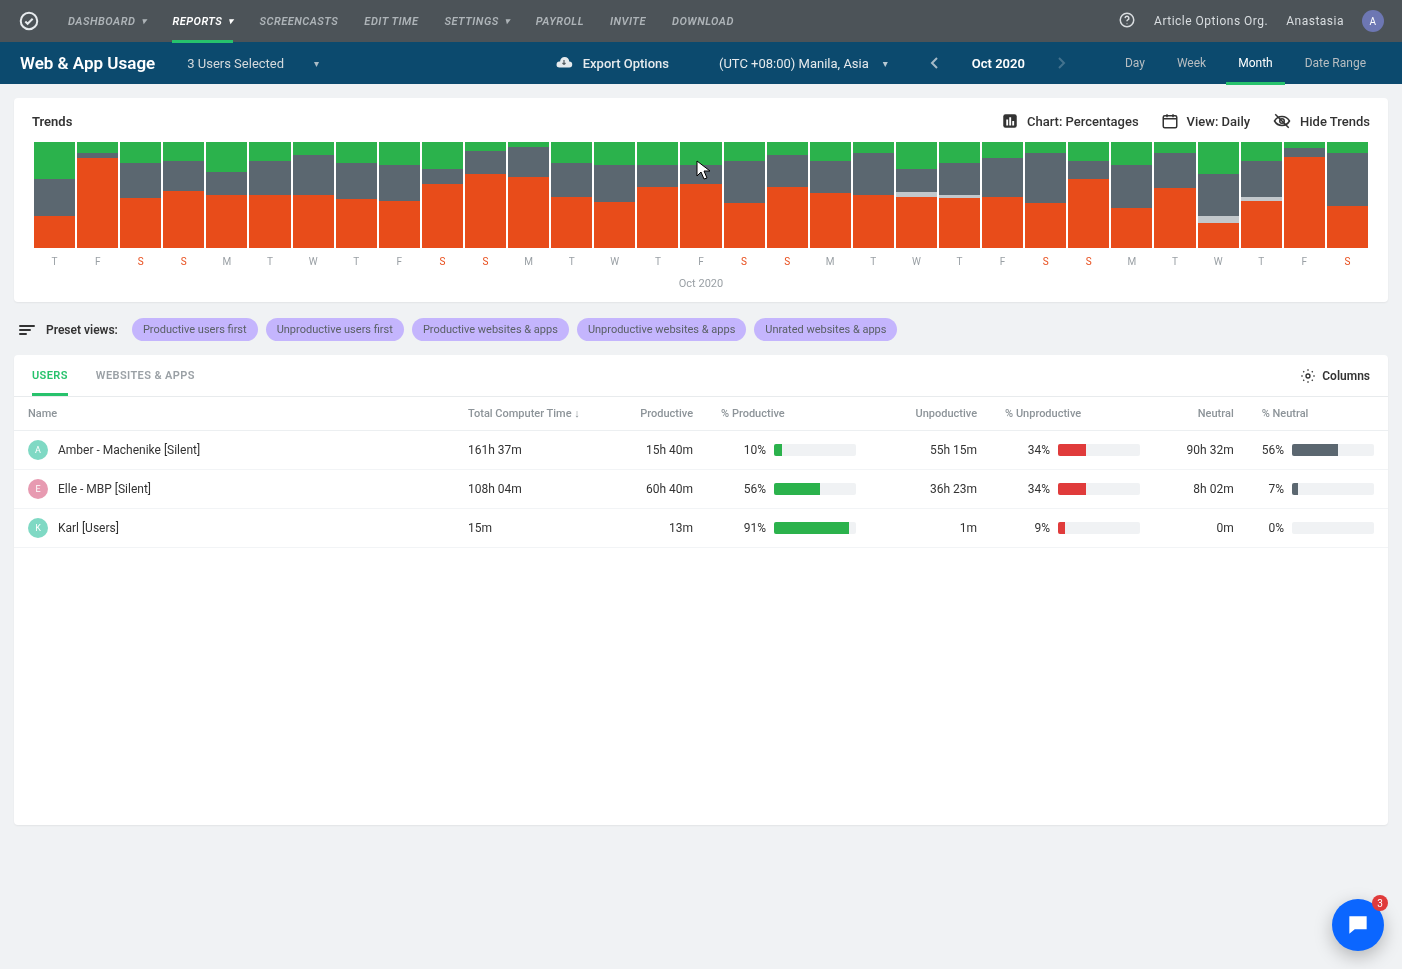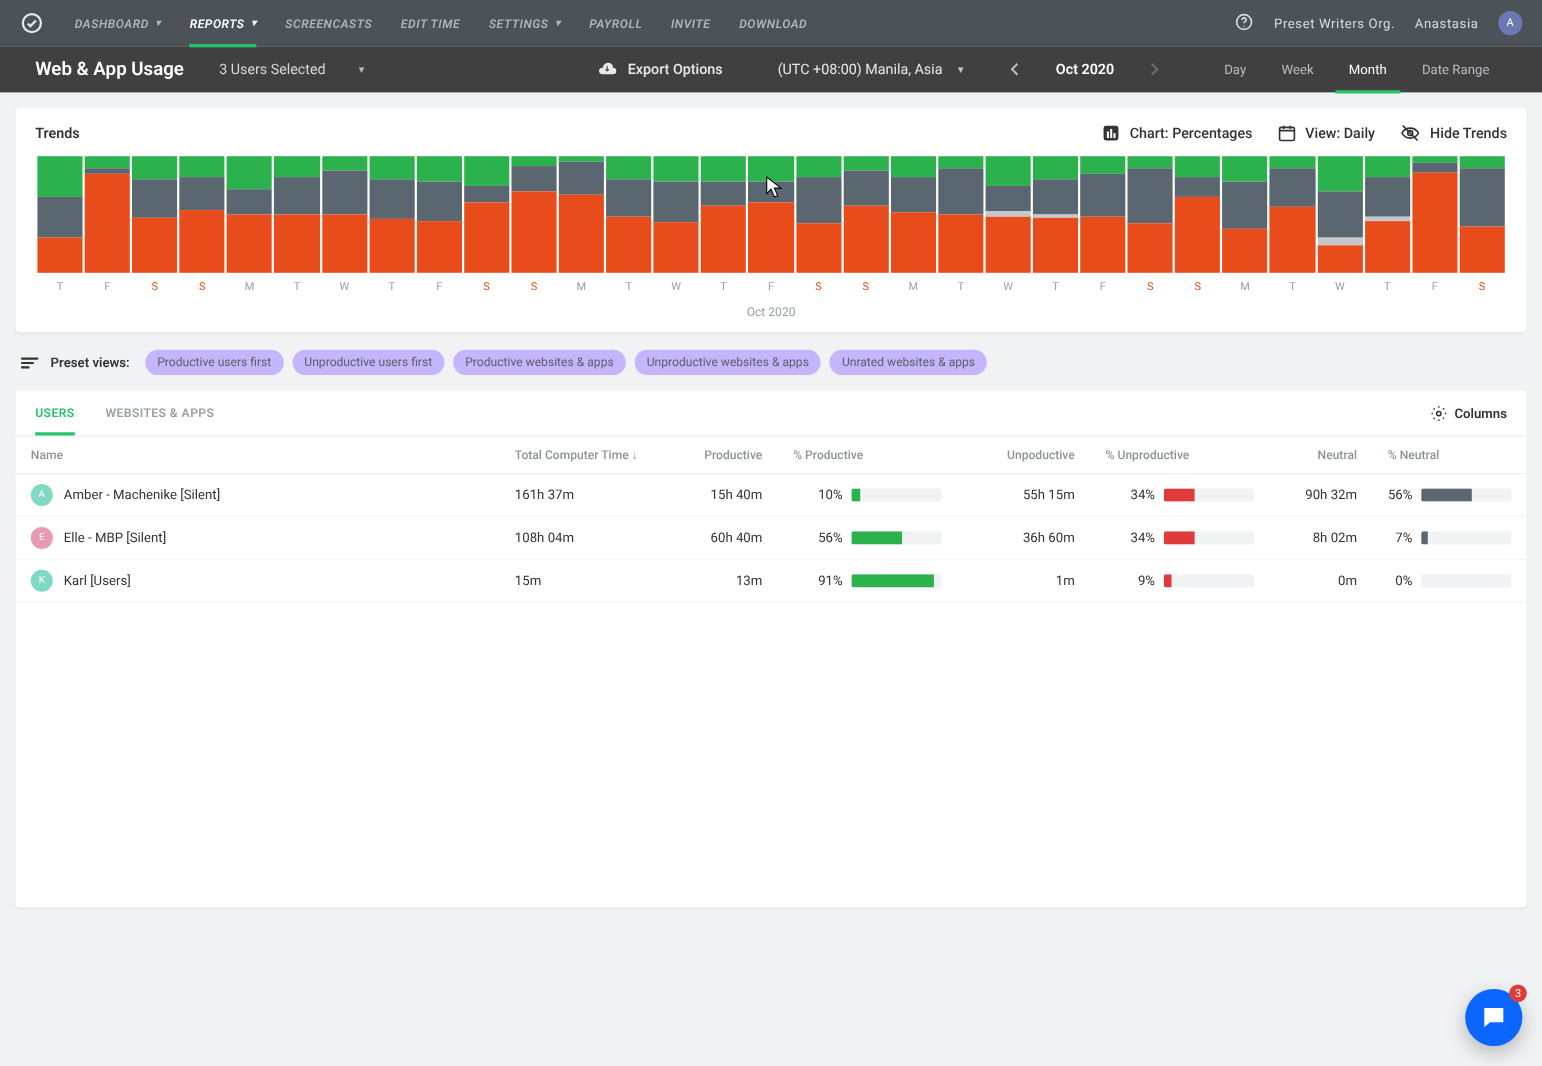--- a/index.html
+++ b/index.html
@@ -9,21 +9,21 @@
 .topnav { height: 42px; background: #4c5358; display: flex; align-items: center; padding: 0 18px; color: #c7ccd0; font-size: 12px; letter-spacing: .5px; }
 .topnav .logo { width: 22px; height: 22px; margin-right: 28px; display:flex; align-items:center; justify-content:center; }
 .topnav .nav-items { display: flex; gap: 26px; align-items: center; }
 .topnav .nav-item { cursor: pointer; display:flex; align-items:center; gap:4px; text-transform:uppercase; font-weight:600; font-size:11px; color:#aeb4b8;font-style:italic;}
 .topnav .nav-item.active { color:#fff; border-bottom:3px solid #27c26c; padding-bottom:12px; margin-bottom:-15px;}
 .topnav .spacer { flex:1; }
 .topnav .right { display:flex; align-items:center; gap:18px; font-size:12px; color:#d9dde0;}
 .topnav .avatar-badge { width:22px; height:22px; border-radius:50%; background:#6d77b3; color:#fff; display:flex; align-items:center; justify-content:center; font-size:10px;}
 
 
-.subbar { height:42px; background:#404040; display:flex; align-items:center; color:#e6eaed; padding:0 32px; gap:24px; font-size:13px;}
+.subbar { height:42px; background:#0c4a6e; display:flex; align-items:center; color:#e6eaed; padding:0 20px; gap:24px; font-size:13px;}
 .subbar .page-title { font-weight:600; font-size:17px; color:#fff; margin-right:8px;}
 .subbar .users-sel { display:flex; align-items:center; gap:30px; cursor:pointer; color:#d4d9dc;}
 .subbar .chev { font-size:10px; opacity:.8;}
 .subbar .flexspace{flex:1;}
 .subbar .export { display:flex; align-items:center; gap:10px; cursor:pointer; font-weight:500;}
 .subbar .tz { display:flex; align-items:center; gap:14px; cursor:pointer;}
 .subbar .chevbtn { width:26px; height:42px; display:flex; align-items:center; justify-content:center; cursor:pointer; opacity:.7;}
 .subbar .chevbtn.dis{opacity:.25;}
 .subbar .date-current { font-weight:600; color:#fff;}
 .subbar .periods { display:flex; align-items:center; gap:0; margin-left:10px;}
@@ -112,21 +112,21 @@
     </div>
   <div class="spacer"></div>
   <div class="right">
     <span>
       <svg width="18" height="18" viewBox="0 0 24 24" fill="none" stroke="#d9dde0" stroke-width="2">
           <circle cx="12" cy="12" r="9"></circle>
           <path d="M9.5 9.5a2.5 2.5 0 1 1 3.5 2.3c-.8.4-1 .9-1 1.7"></path>
           <circle cx="12" cy="17" r=".8" fill="#d9dde0" stroke="none"></circle>
         </svg>
     </span>
-    <span>Preset Writers Org.</span>
+    <span>Article Options Org.</span>
     <span>Anastasia</span>
     <span class="avatar-badge">A</span>
   </div>
 </div>
 
 <div class="subbar">
   <span class="page-title">Web &amp; App Usage</span>
   <div class="users-sel">
     <span>3 Users Selected</span>
     <span class="chev">▾</span>
@@ -483,21 +483,21 @@
             <td>108h 04m</td>
             <td class="right">60h 40m</td>
             <td>
               <div class="pct-cell">
                 <span>56%</span>
                 <span class="prog">
                   <i class="green" style="width:56%"></i>
                 </span>
               </div>
             </td>
-            <td class="right">36h 60m</td>
+            <td class="right">36h 23m</td>
             <td>
               <div class="pct-cell">
                 <span>34%</span>
                 <span class="prog">
                   <i class="red" style="width:34%"></i>
                 </span>
               </div>
             </td>
             <td class="right">8h 02m</td>
             <td>

